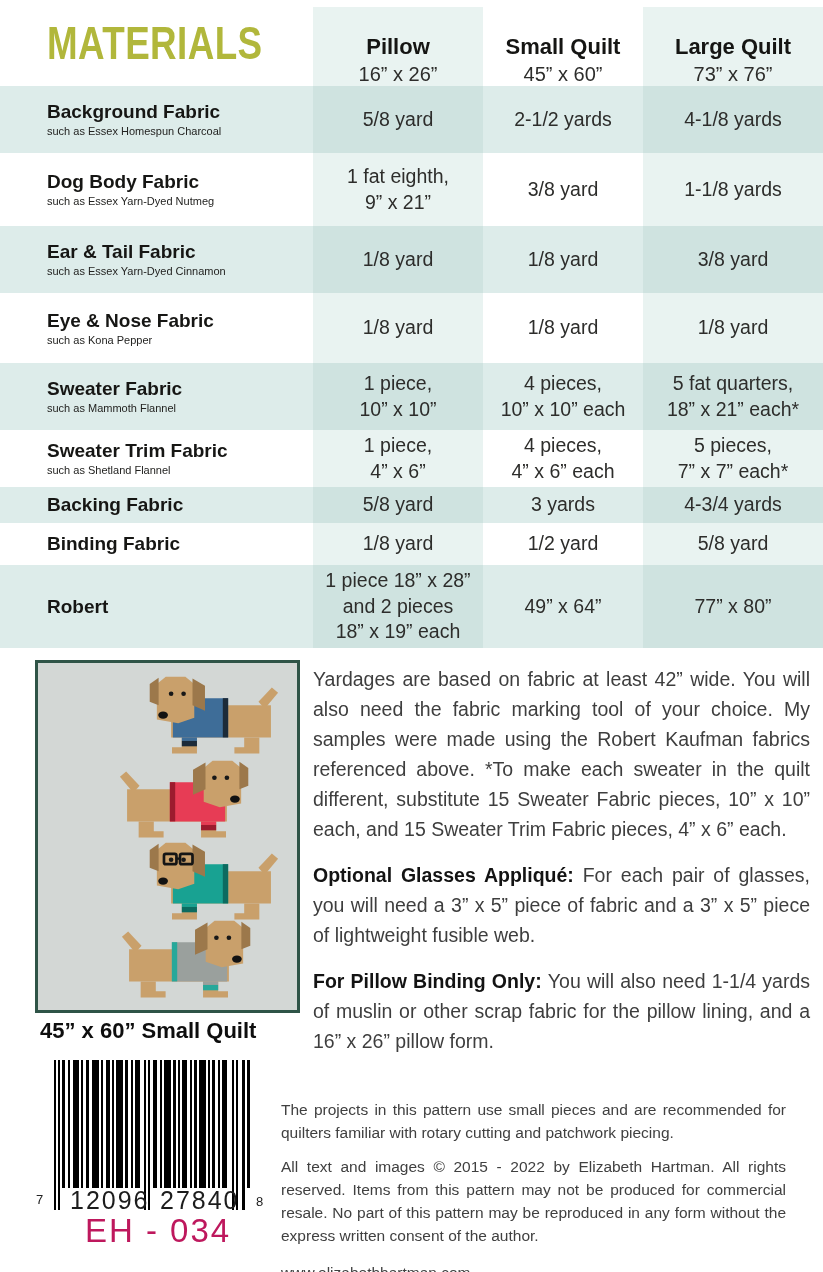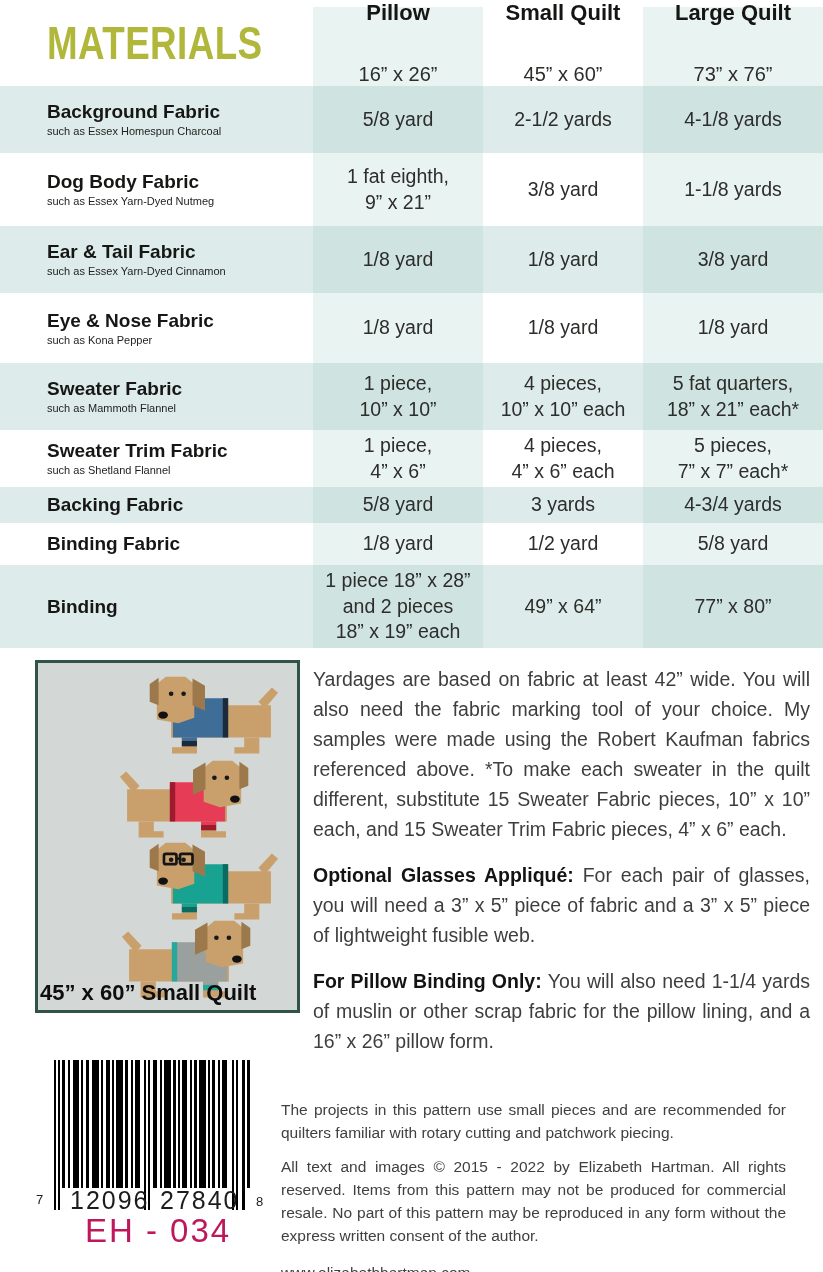--- a/index.html
+++ b/index.html
@@ -16,31 +16,31 @@
   
   .row-w { background:#ffffff; }
   .row-w .c1, .row-w .c3 { background:#e9f3f1; }
   .row-t { background:#ddecea; }
   .row-t .c1, .row-t .c3 { background:#cfe3e0; }
   .row-h { background:#ffffff; }
   .row-h .c1, .row-h .c3 { background:linear-gradient(#ffffff 0 7px, #e9f3f1 7px 100%); }
 
   .title { font-size:46px; font-weight:bold; letter-spacing:.5px;
            transform:scaleX(.8); transform-origin:left center; white-space:nowrap; }
-  .colhead { display:flex; flex-direction:column; align-items:center; justify-content:space-between; text-align:center; }
+  .colhead { display:flex; flex-direction:column; align-items:center; justify-content:flex-end; text-align:center; }
   .colhead .cname { font-size:22px; font-weight:bold; color:#151513; }
   .colhead .cdims { font-size:20px; color:#2d2d2b; margin-top:3px; }
   .rlabel { font-size:19px; font-weight:bold; color:#161614; line-height:1.25; }
   .rsub   { font-size:11px; color:#232321; line-height:1.3; }
 
   
   .quilt-frame { position:absolute; left:35px; top:660px; width:265px; height:353px;
                  background:#d3d7d5; border:3px solid #2f5447; }
   .dogsvg { position:absolute; }
-  .caption { position:absolute; left:40px; top:980px; font-size:22px; font-weight:bold; color:#0e0e0e; }
+  .caption { position:absolute; left:40px; top:1018px; font-size:22px; font-weight:bold; color:#0e0e0e; }
 
   .barcode-box { position:absolute; left:30px; top:1060px; width:240px; height:190px; }
   .barcode-box svg { position:absolute; left:24px; top:0; }
   .bc-digit-s { position:absolute; font-size:13px; color:#222; }
   .bc-group { position:absolute; font-size:25px; color:#1c1c1c; letter-spacing:2px; }
   .pattern-no { position:absolute; left:8px; top:152px; width:240px; text-align:center;
                 font-size:33px; color:#be185d; letter-spacing:2px; }
 
   
   .notes { position:absolute; left:313px; top:664px; width:497px; font-size:19.5px;
@@ -158,21 +158,21 @@
       <div class="c0">
           <div class="rlabel">Binding Fabric</div>
         </div>
       <div class="c1 vcell">1/8 yard</div>
       <div class="c2 vcell">1/2 yard</div>
       <div class="c3 vcell">5/8 yard</div>
     </div>
 
     <div class="trow row-t" style="height:83px">
       <div class="c0">
-          <div class="rlabel">Binding</div>
+          <div class="rlabel">Robert</div>
         </div>
       <div class="c1 vcell">1 piece 18” x 28”
 and 2 pieces
 18” x 19” each</div>
       <div class="c2 vcell">49” x 64”</div>
       <div class="c3 vcell">77” x 80”</div>
     </div>
   </div>
 
   <div class="quilt-frame">

